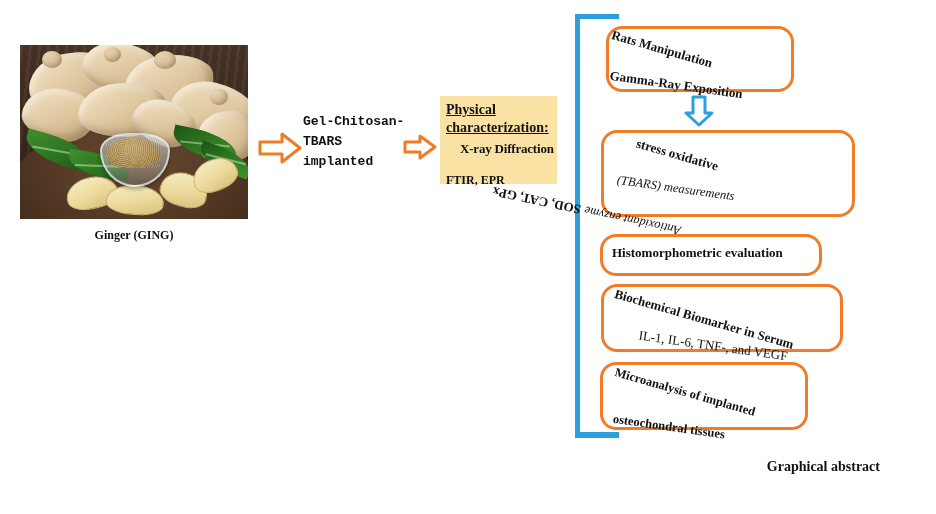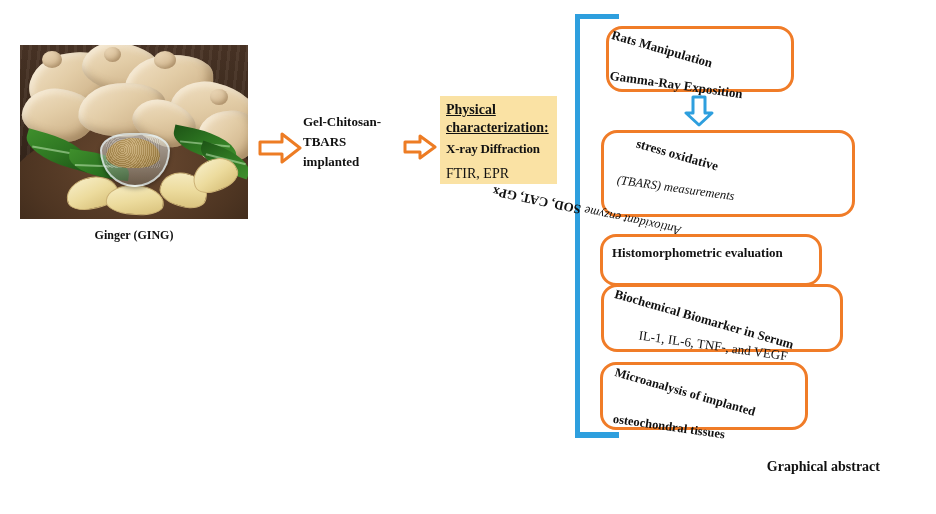--- a/index.html
+++ b/index.html
@@ -153,20 +153,21 @@
 
   
   #composite-label {
     position: absolute;
     left: 303px;
     top: 112px;
     width: 110px;
     font-size: 13px;
     font-weight: bold;
     line-height: 1.55;
+    font-family: Liberation Mono, monospace;
   }
 
   
   #characterization-box {
     position: absolute;
     left: 440px;
     top: 96px;
     width: 117px;
     height: 88px;
     background: #FAE2A4;
@@ -180,26 +181,27 @@
     text-decoration: underline;
     font-size: 14px;
     display: block;
   }
   #characterization-box .main {
     font-weight: bold;
     font-size: 13px;
     display: block;
     margin-top: 2px;
     letter-spacing: -0.2px;
+    margin-left: 14px;
   }
   #characterization-box .sub {
-    font-weight: normal;
-    font-size: 14px;
+    font-weight: bold;
+    font-size: 12px;
     display: block;
-    margin-top: 8px;
+    margin-top: 16px;
   }
 
   
   #blue-bracket {
     position: absolute;
     left: 575px;
     top: 14px;
     width: 48px;
     height: 424px;
   }
@@ -245,21 +247,21 @@
   #box-rats .line { text-align: center; font-weight: bold; font-size: 13px; }
   #box-rats .line.l2 { margin-top: 9px; }
 
   #box-stress    { left: 601px; top: 130px; width: 254px; height: 87px; padding: 9px 0 0 12px; }
   #box-stress .bold   { font-weight: bold; font-size: 13px; }
   #box-stress .italic { font-style: italic; font-size: 12.5px; }
   #box-stress .l1 { padding-left: 18px; }
   #box-stress .l2 { margin-top: 8px; }
   #box-stress .l3 { margin-top: 7px; }
 
-  #box-histo     { left: 600px; top: 234px; width: 222px; height: 52px; padding: 8px 0 16px 9px; }
+  #box-histo     { left: 600px; top: 234px; width: 222px; height: 42px; padding: 8px 0 16px 9px; }
   #box-histo .line { font-weight: bold; font-size: 13px; }
 
   #box-biochem   { left: 601px; top: 284px; width: 242px; height: 68px; padding: 8px 0 0 8px; }
   #box-biochem .l1 { font-weight: bold; font-size: 13px; }
   #box-biochem .l2 { margin-top: 8px; padding-left: 26px; font-size: 13px; font-weight: normal; }
 
   #box-micro     { left: 600px; top: 362px; width: 208px; height: 68px; padding: 9px 0 0 9px; }
   #box-micro .line { font-weight: bold; font-size: 12.5px; }
   #box-micro .l2 { margin-top: 15px; }
 

